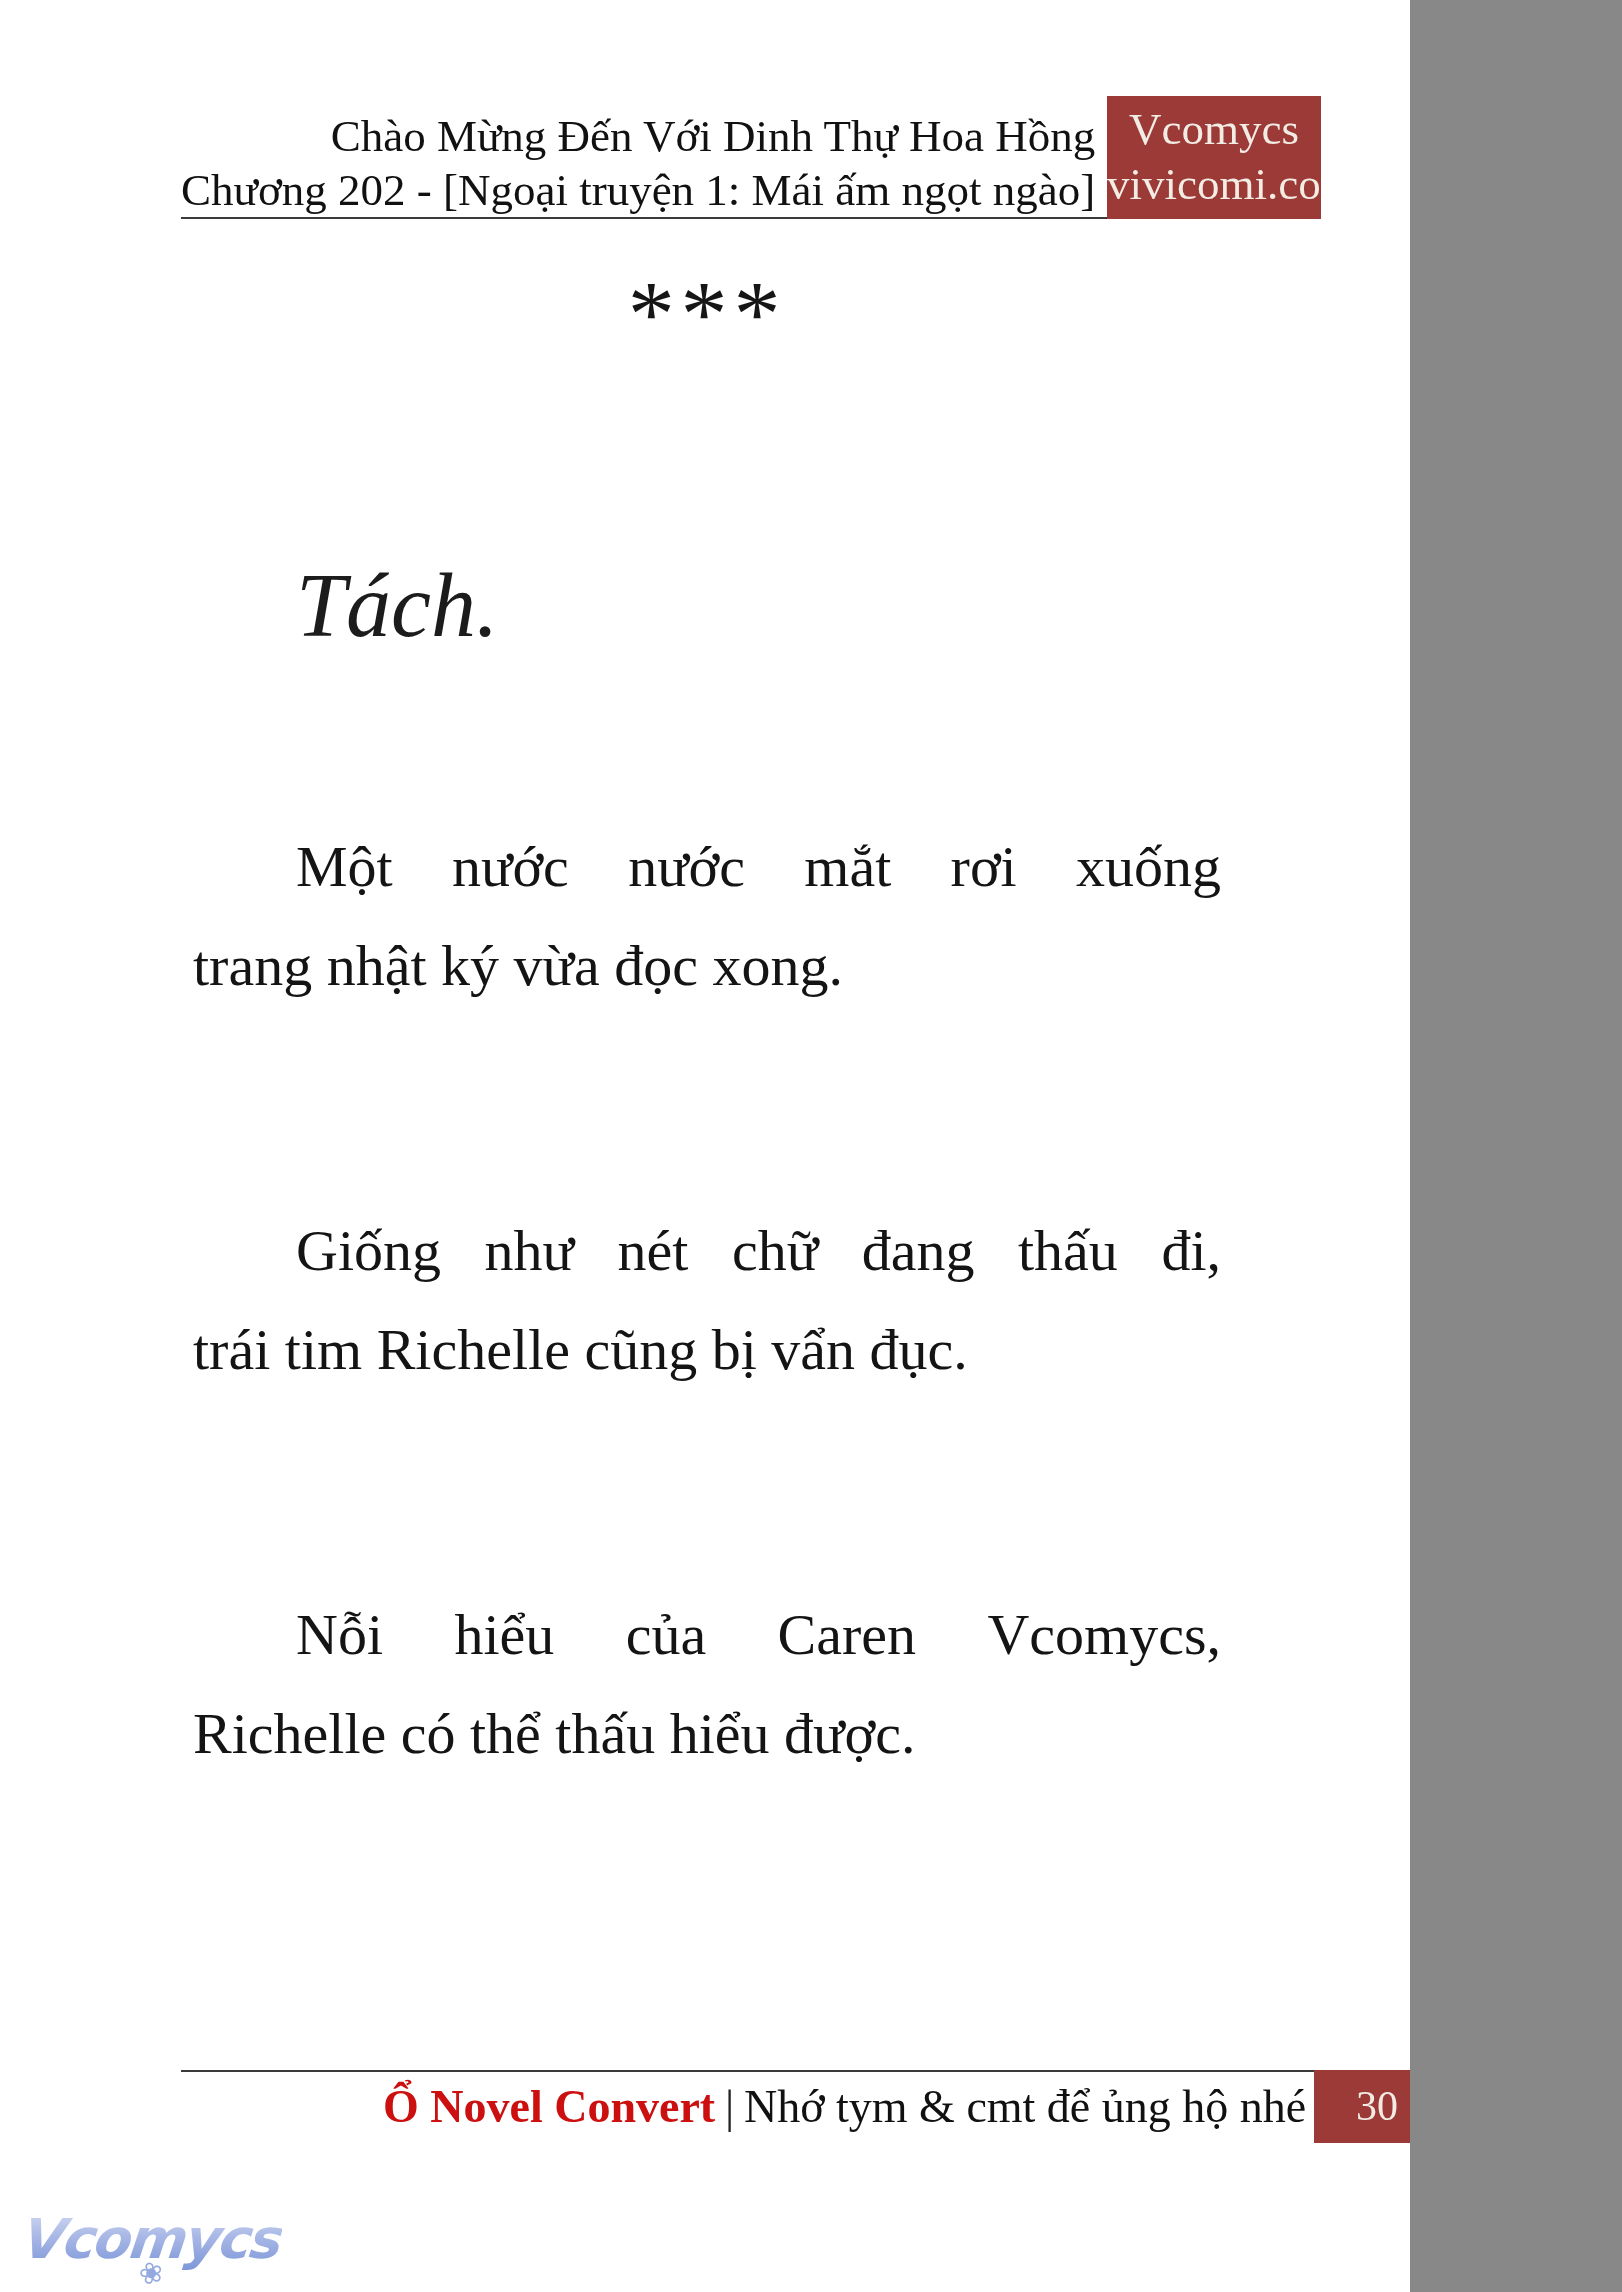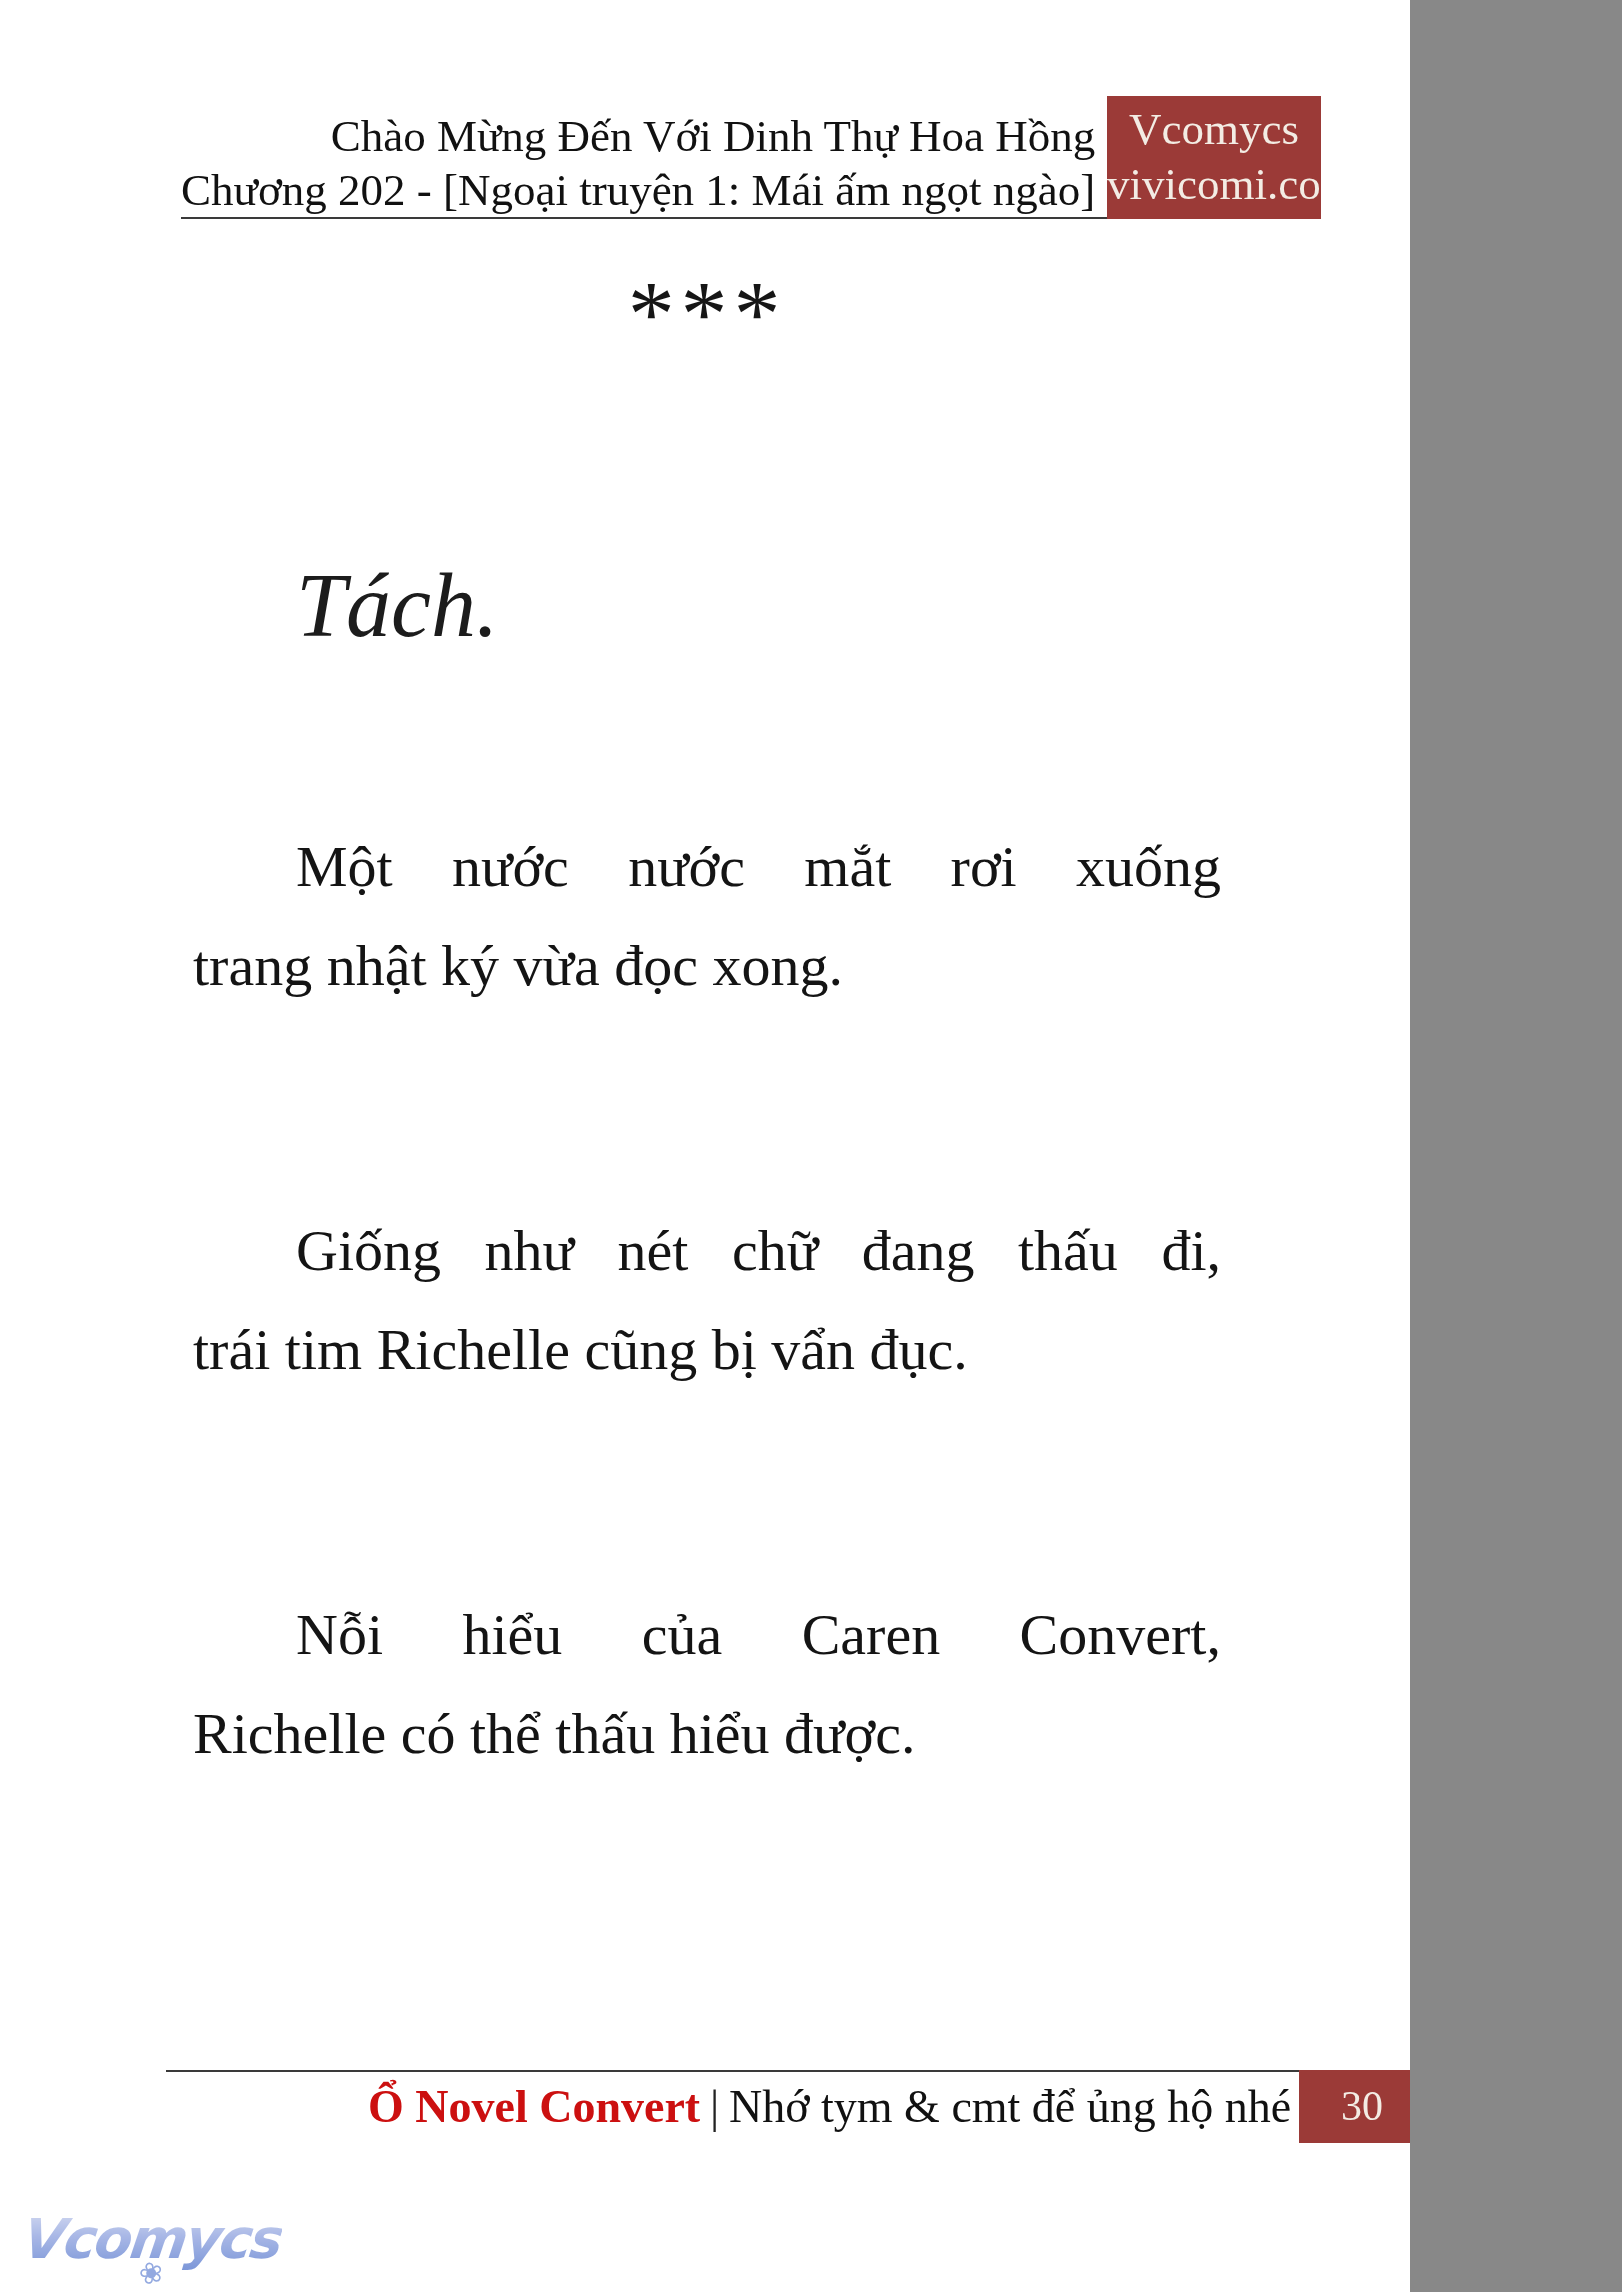--- a/index.html
+++ b/index.html
@@ -70,21 +70,21 @@
   .jline{
     display:flex;
     justify-content:space-between;
     padding-left:103px;
   }
   .jline span{ white-space:pre; }
   .nline{ text-align:left; }
   
   .footer{
     position:absolute;
-    left:166px;
+    left:181px;
     top:2070px;
     width:1259px;
     display:flex;
     align-items:flex-start;
   }
   .footer-text{
     flex:1;
     border-top:2.9px solid #3a3a3a;
     text-align:right;
     font-size:46px;
@@ -175,21 +175,21 @@
       </div>
       <div class="nline">trái tim Richelle cũng bị vẩn đục.</div>
     </div>
 
     <div class="para">
       <div class="jline">
         <span>Nỗi</span>
         <span>hiểu</span>
         <span>của</span>
         <span>Caren</span>
-        <span>Convert,</span>
+        <span>Vcomycs,</span>
       </div>
       <div class="nline">Richelle có thể thấu hiểu được.</div>
     </div>
 
   </div>
 
   <div class="footer">
     <div class="footer-text">
       <span class="footer-brand">Ổ Novel Convert</span><span class="footer-divider">|</span><span>Nhớ tym &amp; cmt để ủng hộ nhé</span>
     </div>

